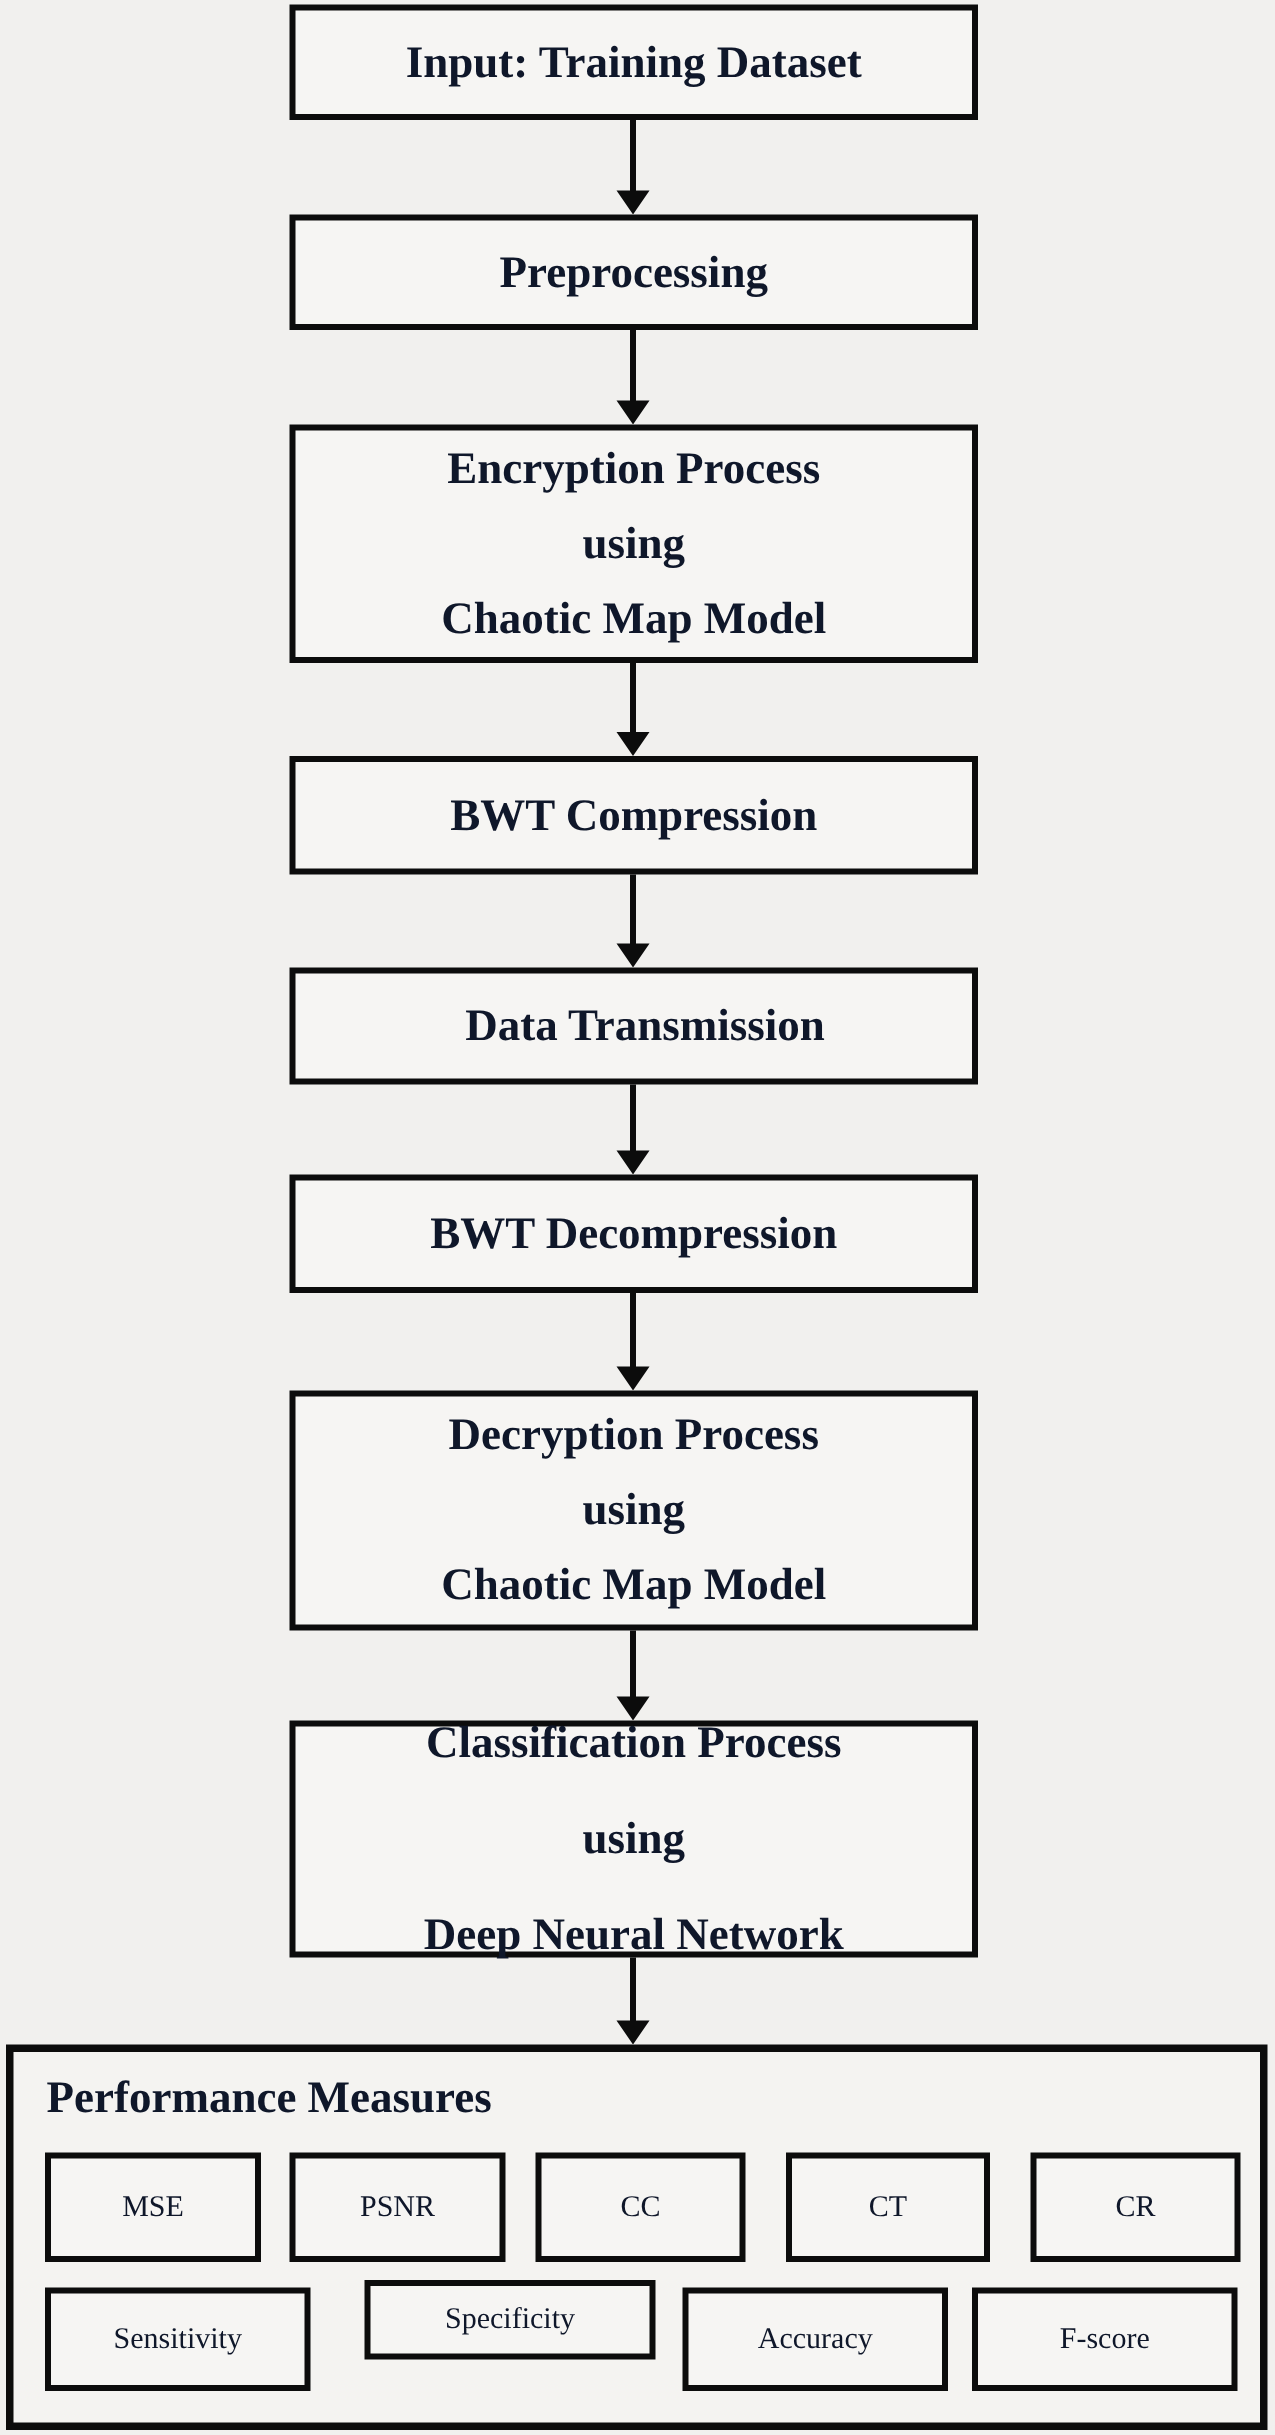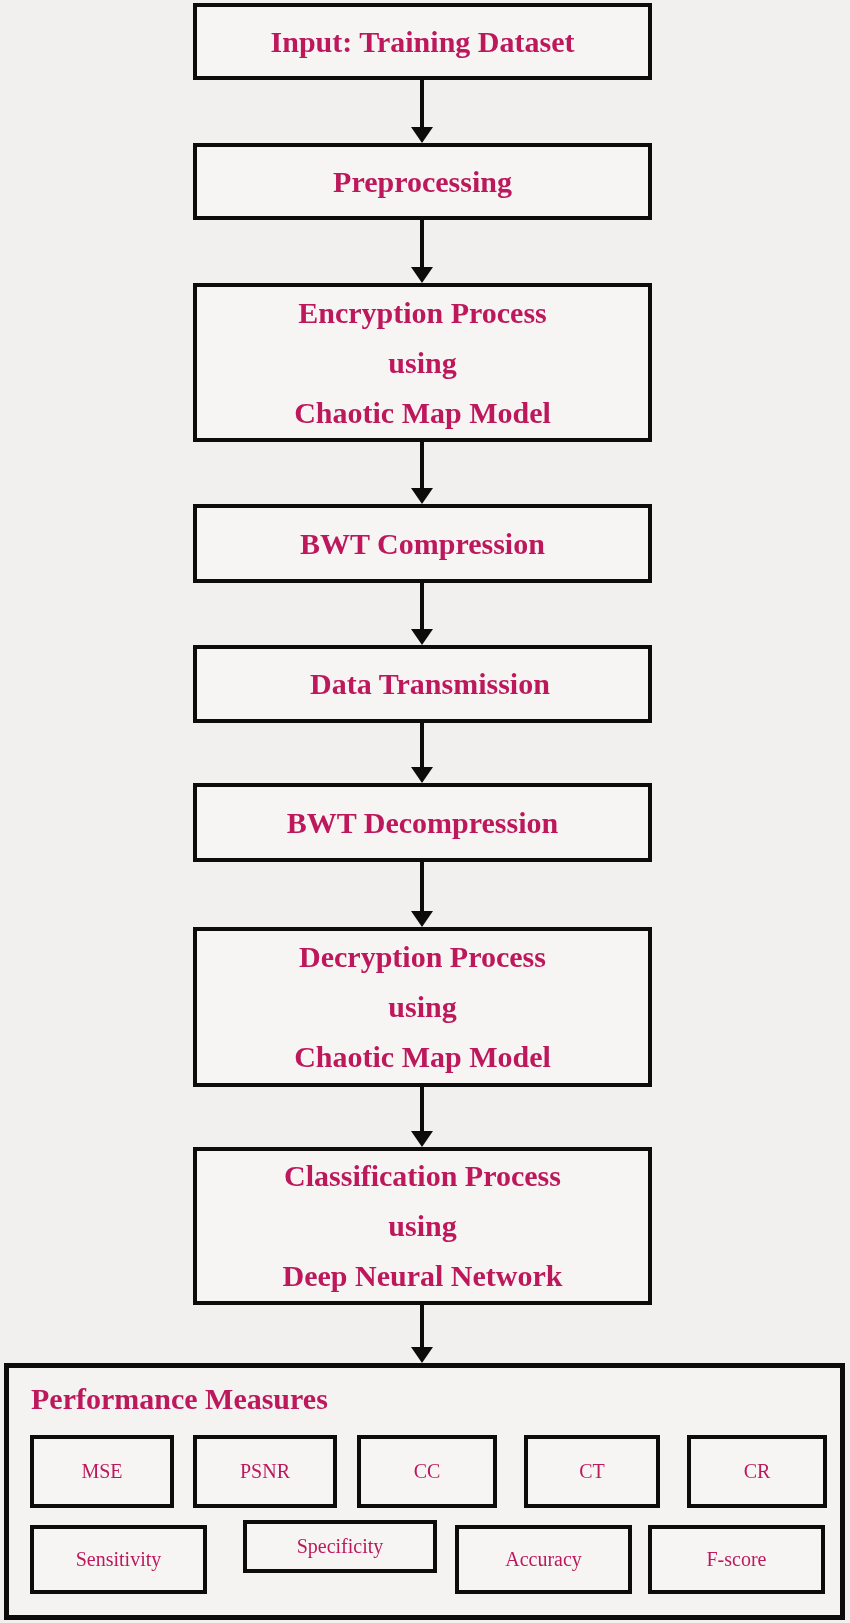--- a/index.html
+++ b/index.html
@@ -7,21 +7,21 @@
     padding: 0;
     background: #f1f0ee;
   }
   .canvas {
     position: relative;
     width: 850px;
     height: 1623px;
     background: #f1f0ee;
     overflow: hidden;
     font-family: "Liberation Serif", serif;
-    color: #be185d;
+    color: #0f172a;
   }
   
   .fbox {
     position: absolute;
     left: 193px;
     width: 459px;
     box-sizing: border-box;
     border: 4px solid #0c0c0c;
     background: #f6f5f3;
     display: flex;
@@ -144,21 +144,21 @@
     <div class="fline">Decryption Process</div>
     <div class="fline">using</div>
     <div class="fline">Chaotic Map Model</div>
   </div>
 
   <div class="arrow" style="top:1087px;height:60px;">
     <span class="shaft"></span>
     <span class="head"></span>
   </div>
 
-  <div class="fbox" style="top:1147px;height:158px;">
+  <div class="fbox" style="top:1147px;height:158px;gap:14px;">
     <div class="fline">Classification Process</div>
     <div class="fline">using</div>
     <div class="fline">Deep Neural Network</div>
   </div>
 
   <div class="arrow" style="top:1305px;height:58px;">
     <span class="shaft"></span>
     <span class="head"></span>
   </div>
 

